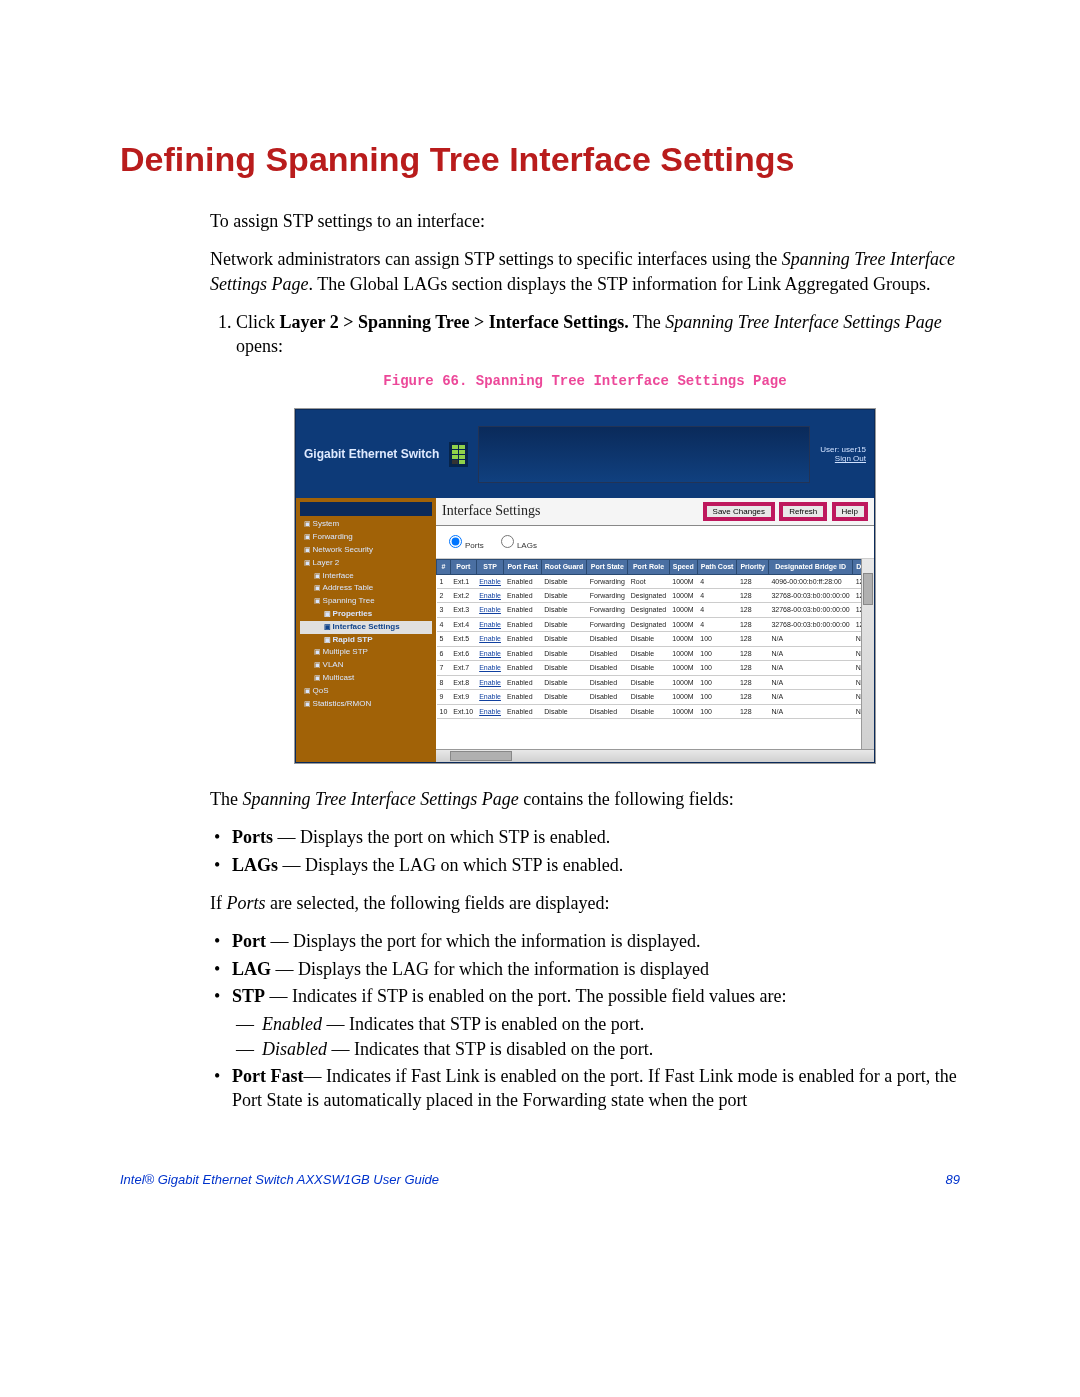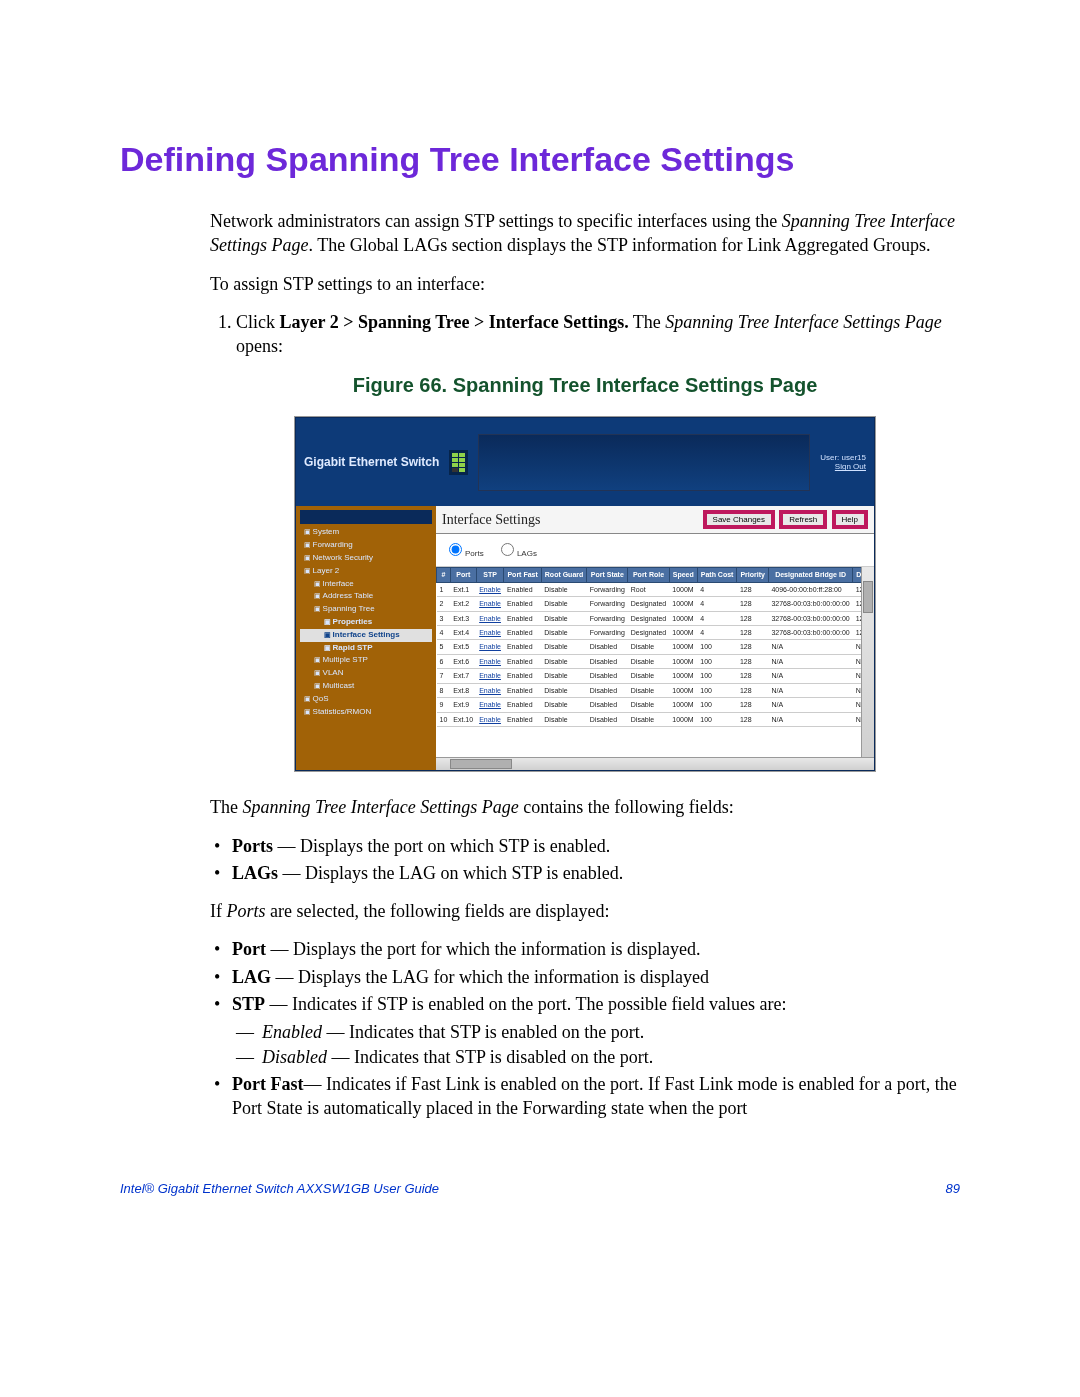--- a/index.html
+++ b/index.html
@@ -10,43 +10,43 @@
     color: #000;
     width: 1080px;
   }
   .page {
     padding: 140px 120px 60px 120px;
     box-sizing: border-box;
   }
   h1.title {
     font-family: Arial, Helvetica, sans-serif;
     font-weight: bold;
-    color: #6d28d9;
+    color: #b91c1c;
     font-size: 34px;
     margin: 0 0 30px 0;
   }
   .body-text {
     margin-left: 90px;
     font-size: 18px;
     line-height: 1.35;
   }
   .body-text p { margin: 0 0 14px 0; }
   .body-text .em { font-style: italic; }
   .body-text .bold { font-weight: bold; }
   ol.numlist {
     margin: 0 0 10px 0;
     padding-left: 26px;
   }
   ol.numlist li { margin-bottom: 8px; }
   .figcap {
-    font-family: Liberation Sans, sans-serif;
+    font-family: Liberation Mono, monospace;
     font-weight: bold;
-    color: #14532d;
+    color: #ec4899;
     text-align: center;
-    font-size: 20px;
+    font-size: 14px;
     margin: 14px 0 18px 0;
   }
   
   .ui-shot {
     width: 578px;
     margin: 0 auto 24px auto;
     font-family: Tahoma, Arial, sans-serif;
     font-size: 8px;
     color: #fff;
     border: 1px solid #0a2a5a;
@@ -172,24 +172,24 @@
     margin-top:60px;
   }
 </style>
 </head>
 <body>
 
 <div class="page">
   <h1 class="title">Defining Spanning Tree Interface Settings</h1>
 
   <div class="body-text">
+    <p>To assign STP settings to an interface:</p>
     <p>
       <span>Network administrators can assign STP settings to specific interfaces using the </span><span class="em">Spanning Tree Interface Settings Page</span><span>. The Global LAGs section displays the STP information for Link Aggregated Groups.</span>
     </p>
-    <p>To assign STP settings to an interface:</p>
     <ol class="numlist">
       <li>
         <span>Click </span><span class="bold">Layer 2 &gt; Spanning Tree &gt; Interface Settings.</span><span> The </span><span class="em">Spanning Tree Interface Settings Page</span><span> opens:</span>
       </li>
     </ol>
 
     <div class="figcap">Figure 66. Spanning Tree Interface Settings Page</div>
 
     <div class="ui-shot">
       <div class="ui-banner">

